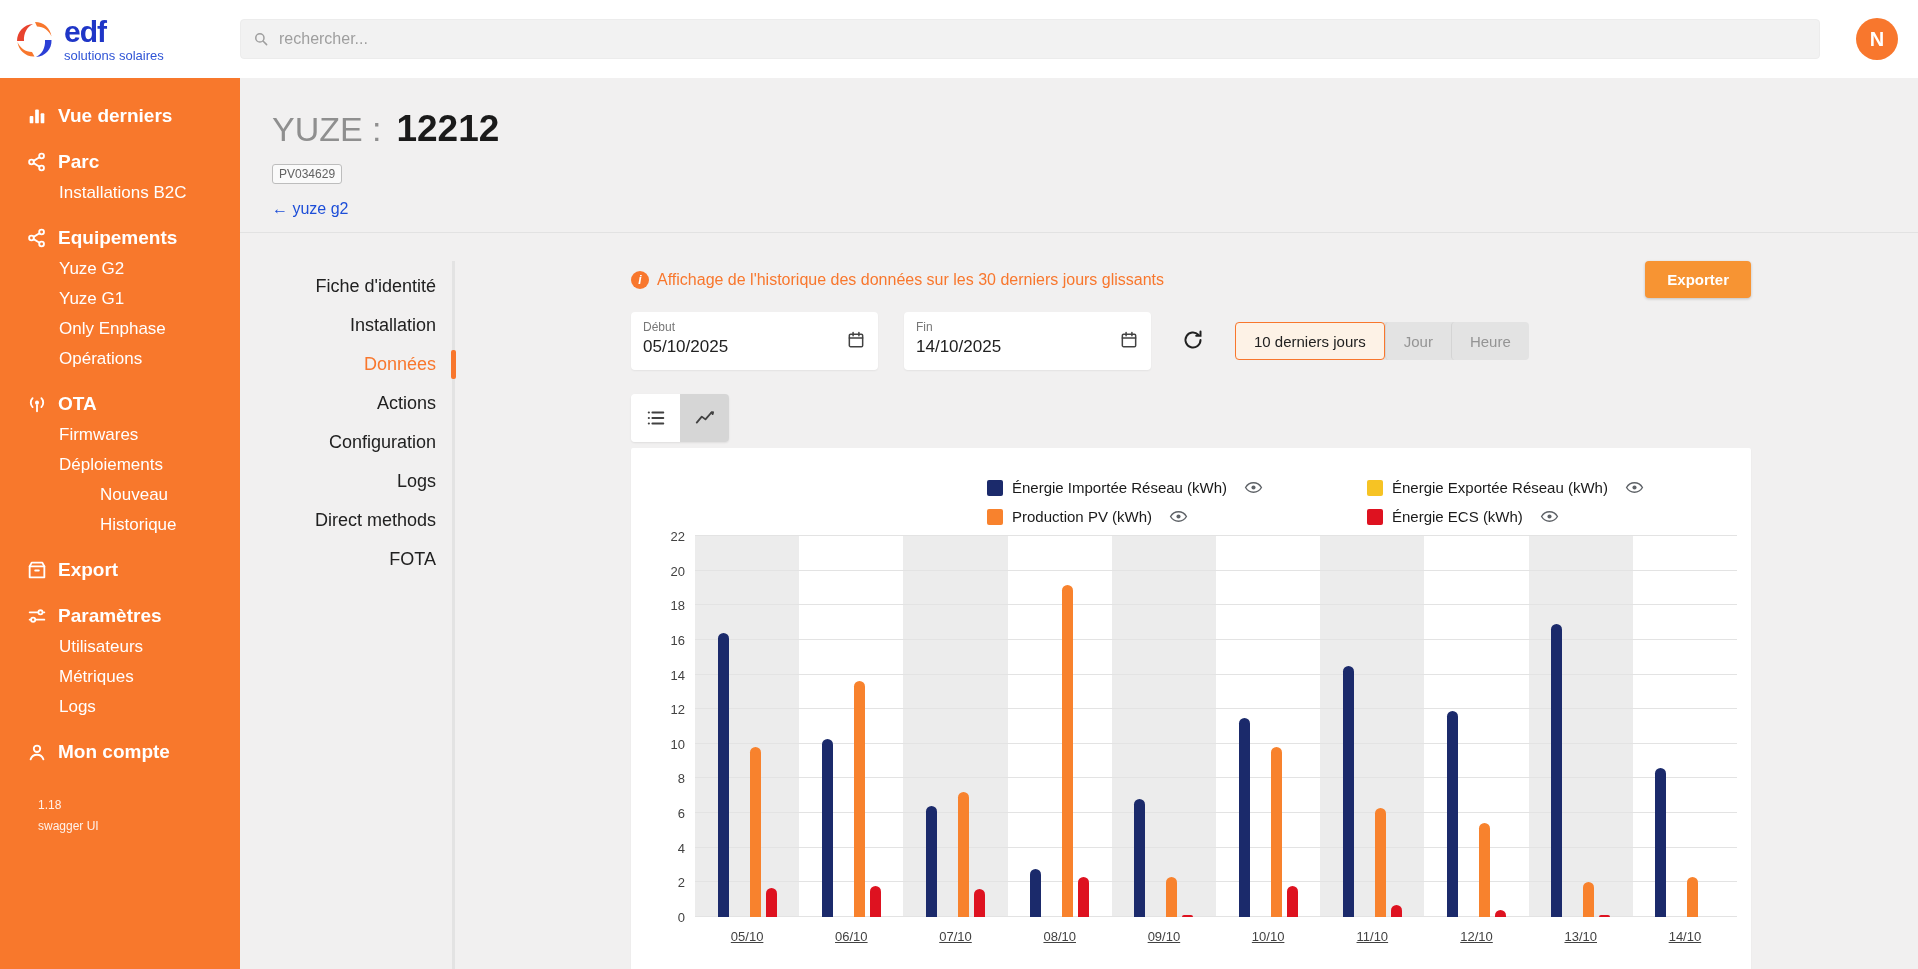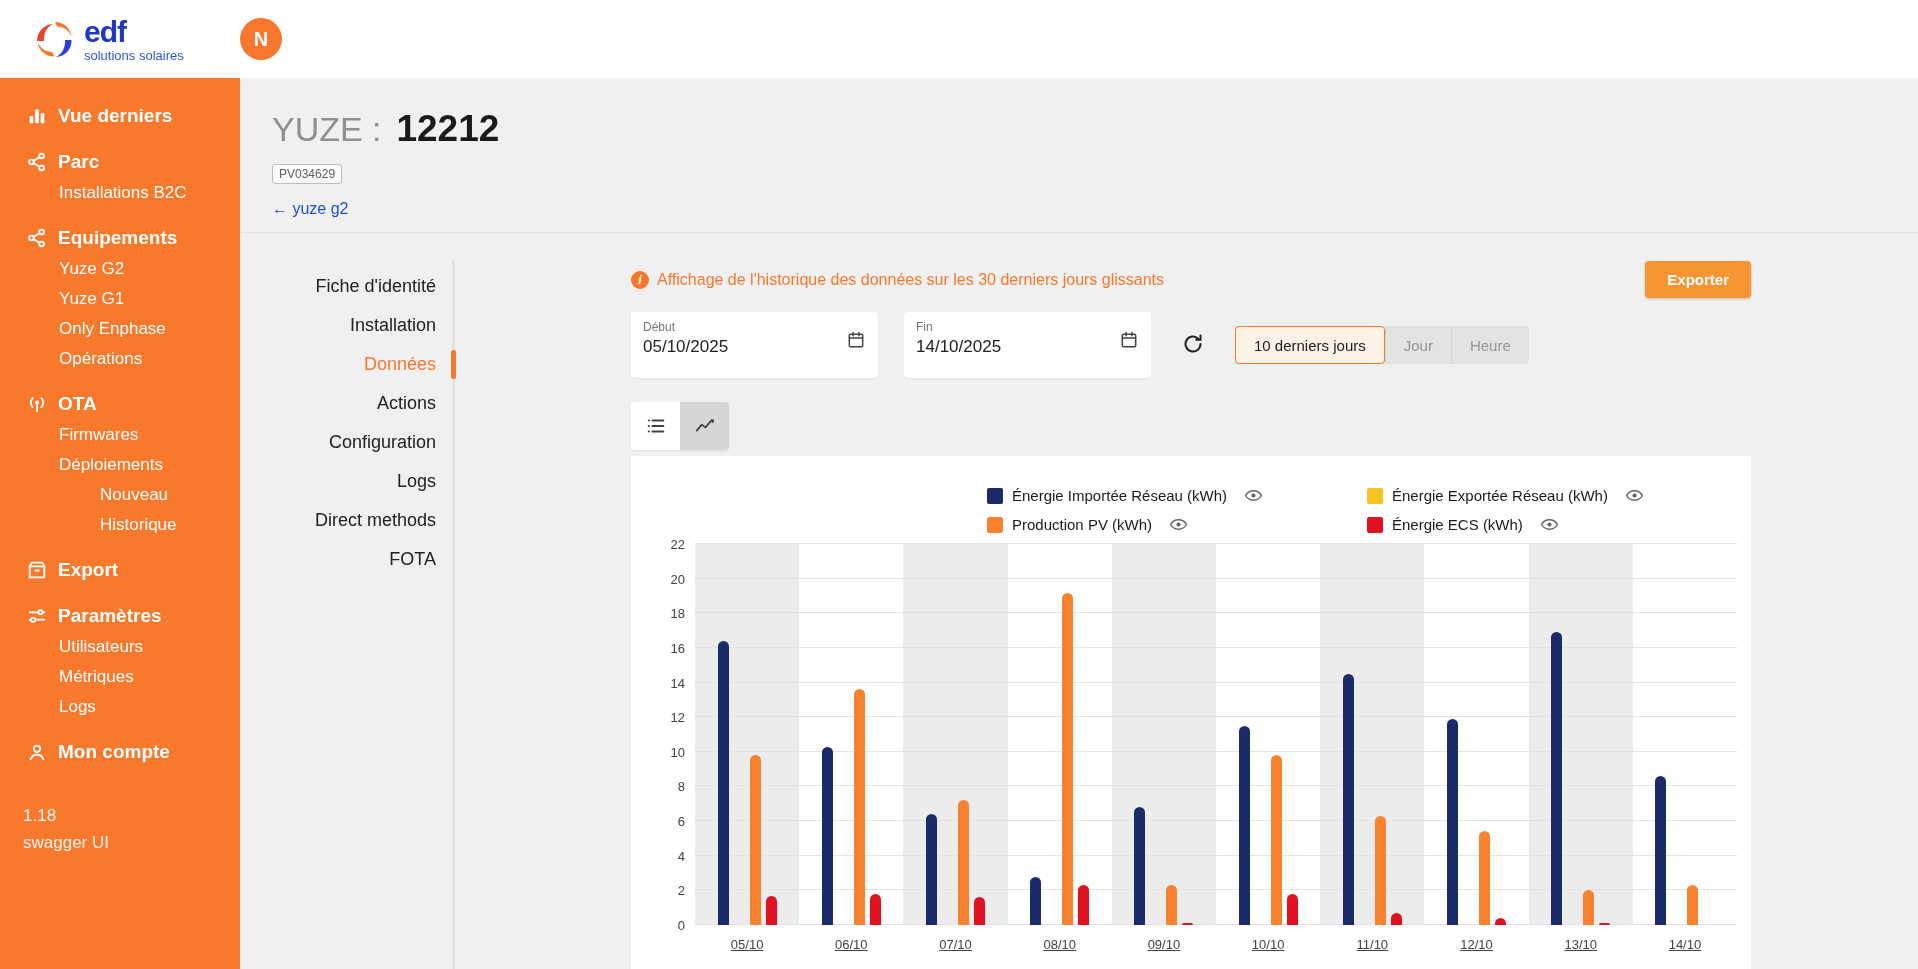--- a/index.html
+++ b/index.html
@@ -3,21 +3,21 @@
 <meta charset="utf-8">
 <style>
   html,body{margin:0;padding:0;background:#fff;}
   *{box-sizing:border-box;}
   .app{
     width:1918px;height:969px;overflow:hidden;position:relative;
     font-family:"Liberation Sans", sans-serif;color:#212121;background:#fff;
   }
   
   .topbar{height:78px;background:#fff;display:flex;align-items:center;position:relative;z-index:5;}
-  .logo{width:240px;display:flex;align-items:center;gap:8px;padding-left:32px;cursor:pointer;}
+  .logo{width:240px;display:flex;align-items:center;gap:8px;padding-left:12px;cursor:pointer;}
   .logo-text{line-height:1;}
   .logo-brand{font-size:30px;font-weight:bold;color:#1f36c7;letter-spacing:-1px;}
   .logo-tagline{font-size:13px;color:#2f54d6;margin-top:2px;}
   .search{flex:1;display:flex;align-items:center;position:relative;margin-right:36px;}
   .search-input{
     width:100%;height:40px;background:#f2f2f2;border:1px solid #ececec;border-radius:4px;
     padding:0 14px 0 38px;font-size:16px;color:#333;outline:none;font-family:inherit;
   }
   .search-input::placeholder{color:#9e9e9e;}
   .search-icon{position:absolute;left:12px;top:11px;color:#9e9e9e;}
@@ -34,21 +34,21 @@
   .nav-header{
     display:flex;align-items:center;gap:10px;padding:5px 10px 5px 26px;
     font-size:19px;font-weight:bold;cursor:pointer;white-space:nowrap;
   }
   .nav-icon{width:22px;height:22px;color:#fff;flex-shrink:0;display:inline-flex;}
   .nav-icon svg{width:22px;height:22px;}
   .nav-sub{
     padding:5px 10px 5px 59px;font-size:17px;cursor:pointer;white-space:nowrap;
   }
   .nav-sub.nested{padding-left:100px;}
-  .version-block{margin-top:38px;padding-left:23px;font-size:17px;color:rgba(255,255,255,0.9);}
+  .version-block{margin-top:30px;padding-left:38px;font-size:12px;color:rgba(255,255,255,0.9);}
   .swagger-link{margin-top:7px;cursor:pointer;}
   
   .page-header{padding:30px 0 0 32px;border-bottom:1px solid #e2e2e2;}
   .title{margin:0;font-weight:normal;}
   .t-prefix{font-size:34px;color:#8f8f8f;font-weight:300;}
   .t-id{font-size:37px;color:#1a1a1a;font-weight:bold;margin-left:6px;}
   .badge{
     display:inline-block;margin-top:14px;font-size:12px;color:#616161;
     border:1px solid #bdbdbd;border-radius:3px;padding:2px 6px;background:#fafafa;
   }
@@ -73,21 +73,21 @@
   .info-icon{
     width:18px;height:18px;border-radius:50%;background:#f8772d;color:#fff;font-size:12px;font-weight:bold;
     display:inline-flex;align-items:center;justify-content:center;font-style:italic;flex-shrink:0;
   }
   .export-btn{
     background:#f79433;color:#fff;border:none;border-radius:4px;font-size:15px;font-weight:bold;
     padding:10px 22px;cursor:pointer;box-shadow:0 1px 3px rgba(0,0,0,0.2);font-family:inherit;
   }
   .toolbar-row2{display:flex;align-items:center;margin-bottom:24px;}
   .date-box{
-    width:247px;height:66px;background:#fff;border-radius:4px;position:relative;
+    width:247px;height:58px;background:#fff;border-radius:4px;position:relative;
     padding:8px 12px;cursor:pointer;box-shadow:0 1px 2px rgba(0,0,0,0.06);
   }
   .date-box + .date-box{margin-left:26px;}
   .date-label{font-size:12px;color:#777;}
   .date-value{font-size:17px;color:#212121;margin-top:3px;}
   .cal-icon{position:absolute;right:12px;top:18px;color:#424242;}
   .refresh-btn{background:none;border:none;color:#212121;margin:0 26px;cursor:pointer;padding:4px;}
   .range-group{display:inline-flex;background:#e3e3e3;border-radius:4px;height:38px;align-items:stretch;}
   .range-btn{
     background:transparent;border:none;font-size:15px;color:#949494;padding:0 18px;cursor:pointer;
@@ -143,20 +143,29 @@
       <svg width="44" height="44" viewBox="0 0 44 44">
         <path d="M23 5c8.5 0 15.5 6 16.5 14.5-2.5-6-8-10-14.5-10z" fill="#f8772d"></path>
         <path d="M5 24C5 15 12 7.5 21 7c-6 3-9.5 9-9 17z" fill="#e8432e"></path>
         <path d="M22.5 39.5C14 40 6.5 33.5 5.5 25c2.5 6 8 10 14.5 10z" fill="#f8772d"></path>
         <path d="M39.5 23c.5 9-6.5 16.5-15.5 17 6-3 9.5-9 9-17z" fill="#2b3fd6"></path>
       </svg>
       <div class="logo-text">
         <div class="logo-brand">edf</div>
         <div class="logo-tagline">solutions solaires</div>
       </div>
+    </div>
+    <div class="search">
+      <span class="search-icon">
+        <svg width="18" height="18" viewBox="0 0 24 24" fill="none" stroke="currentColor" stroke-width="2" stroke-linecap="round">
+          <circle cx="10.5" cy="10.5" r="5.5"></circle>
+            <path d="M15 15l4.5 4.5"></path>
+        </svg>
+      </span>
+      <input class="search-input" placeholder="rechercher..." style="">
     </div>
     <div class="avatar">N</div>
   </header>
 
   <div class="body-row">
     <nav class="sidebar">
       <div id="sidebar-nav">
           <div class="nav-group">
             <div class="nav-header">
               <span class="nav-icon">

